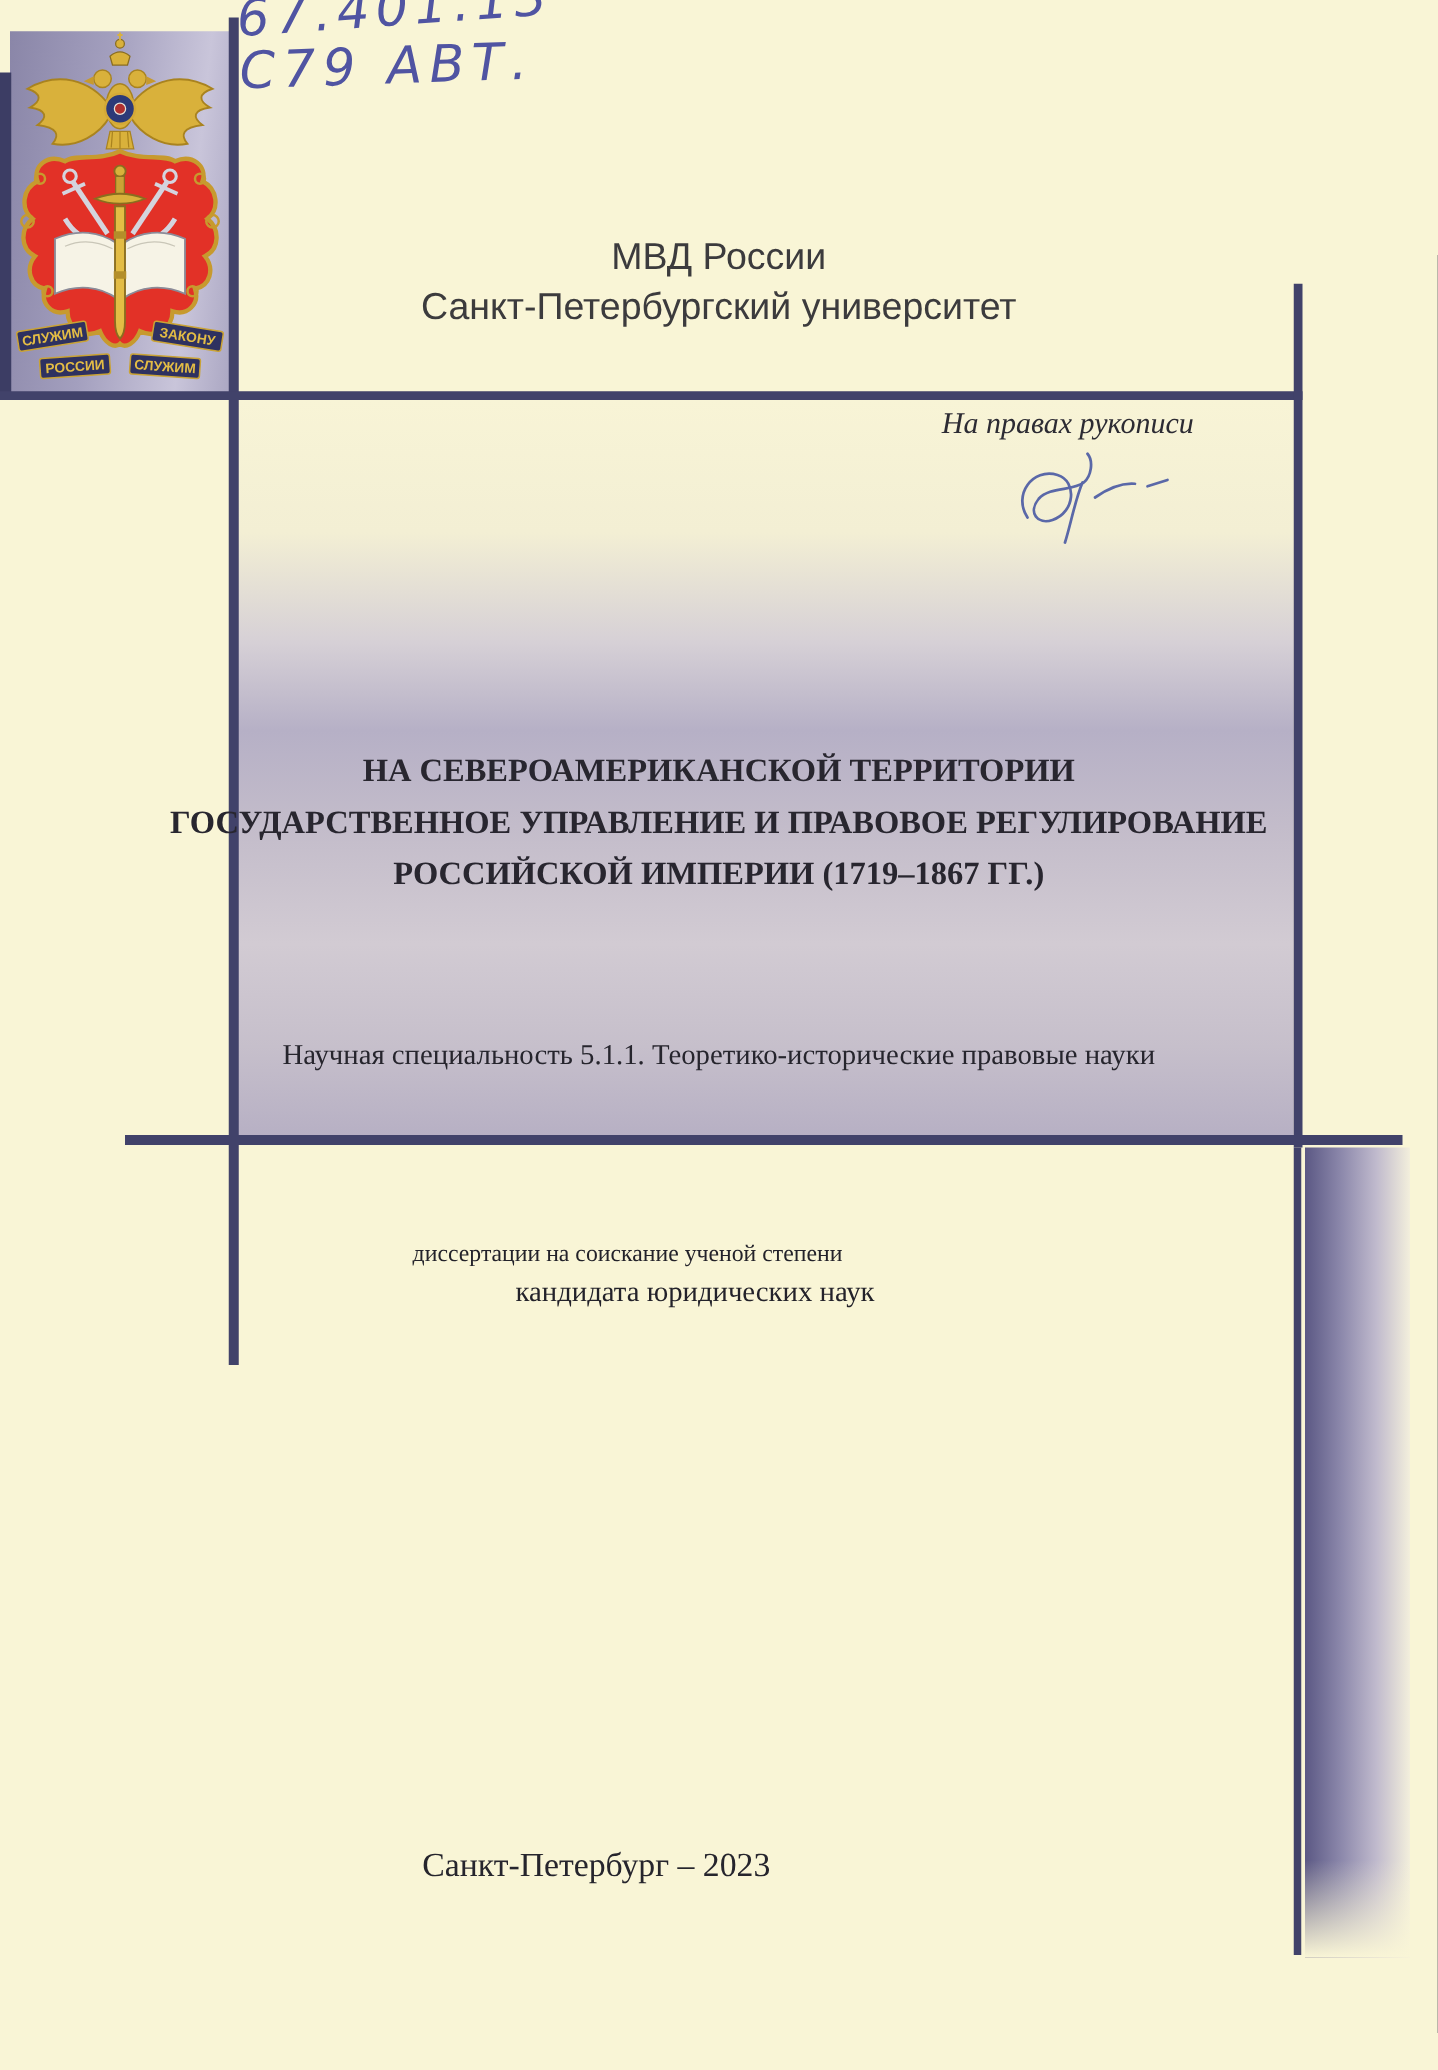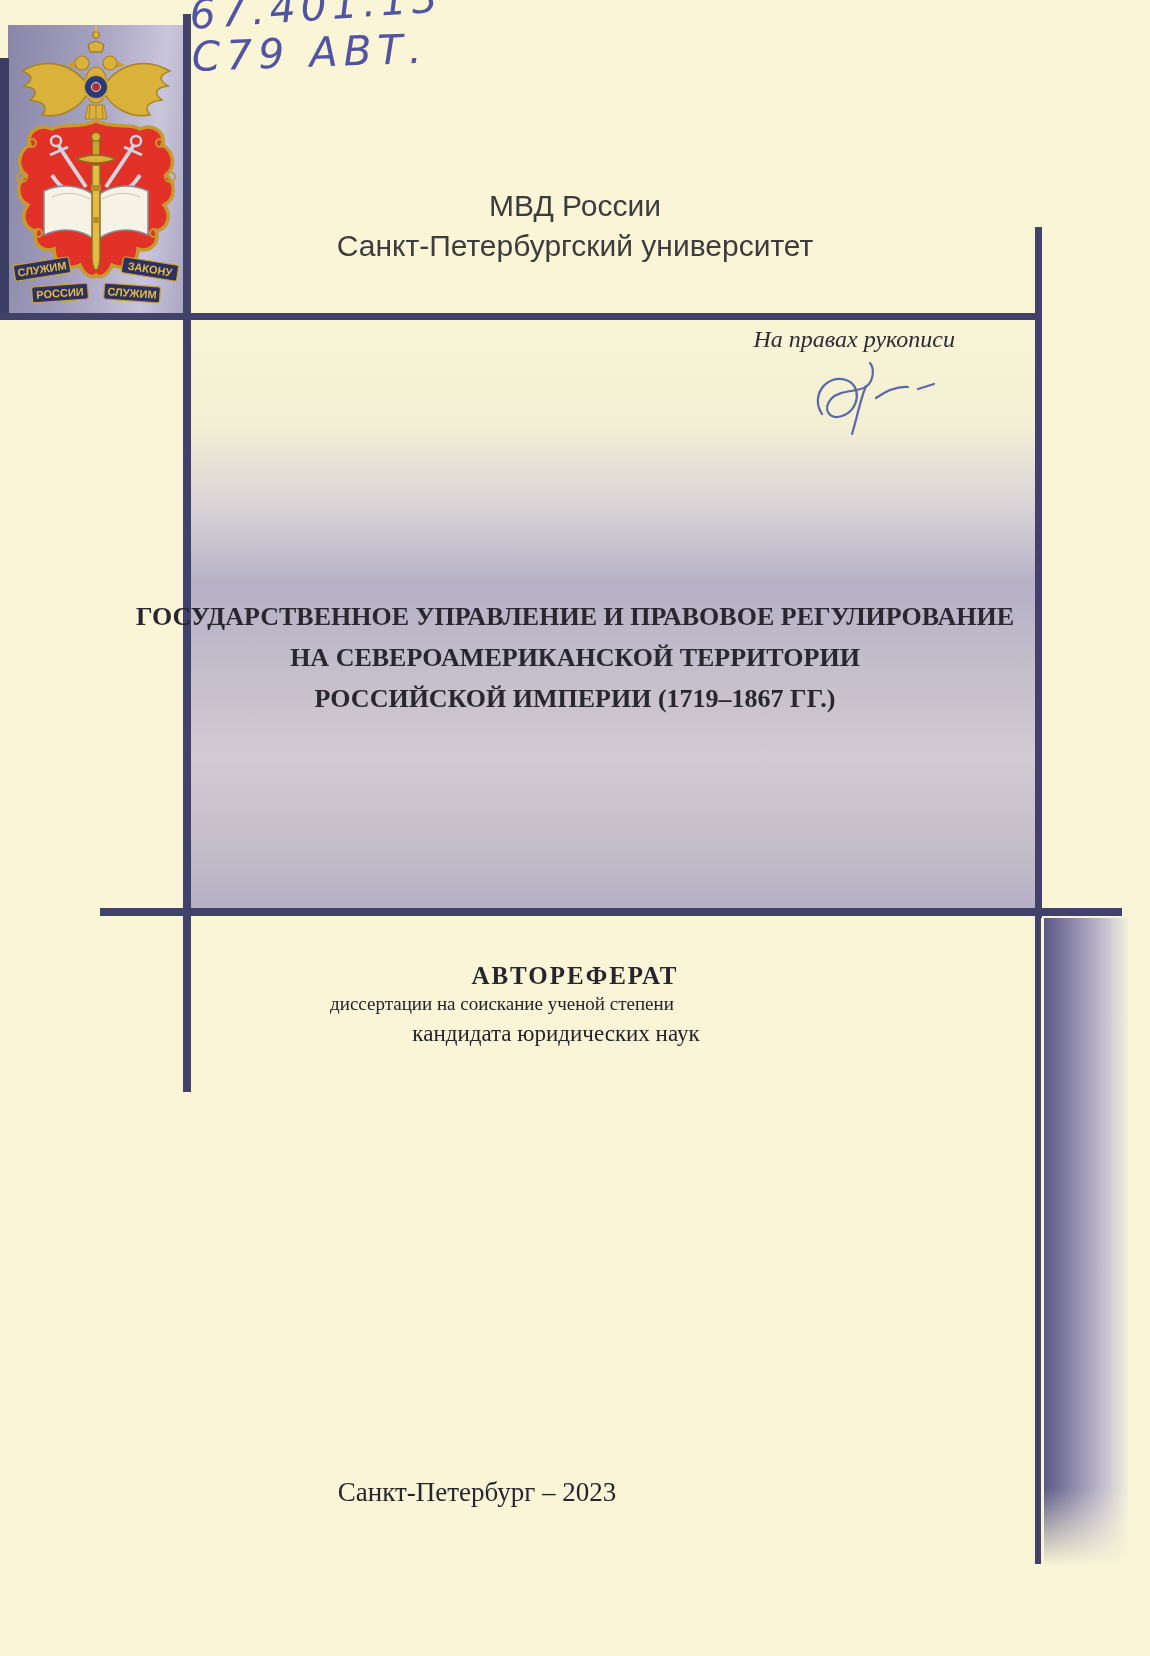--- a/index.html
+++ b/index.html
@@ -191,25 +191,25 @@
         <path d="M22,58 C10,40 26,18 46,24 C62,29 60,54 42,60 C30,64 22,54 31,43 C40,33 58,37 67,30 C73,25 75,13 70,7"></path>
         <path d="M66,30 C60,44 57,62 52,78"></path>
         <path d="M76,42 C86,35 97,30 108,31"></path>
         <path d="M118,33 L134,28"></path>
       </g>
     </svg>
   </div>
 
 
   <div class="abs diss-title">
+    <div>НА СЕВЕРОАМЕРИКАНСКОЙ ТЕРРИТОРИИ</div>
     <div>ГОСУДАРСТВЕННОЕ УПРАВЛЕНИЕ И ПРАВОВОЕ РЕГУЛИРОВАНИЕ</div>
-    <div>НА СЕВЕРОАМЕРИКАНСКОЙ ТЕРРИТОРИИ</div>
     <div>РОССИЙСКОЙ ИМПЕРИИ (1719–1867 ГГ.)</div>
   </div>
 
-
-  <div class="abs abstract-heading">АВТОРЕФЕРАТ</div>
+  <div class="abs specialty">Научная специальность 5.1.1. Теоретико-исторические правовые науки</div>
+
   <div class="abs abstract-line1">диссертации на соискание ученой степени</div>
   <div class="abs abstract-line2">кандидата юридических наук</div>
 
   <div class="abs city-year">Санкт-Петербург – 2023</div>
 
 </div>
 
 </body></html>

